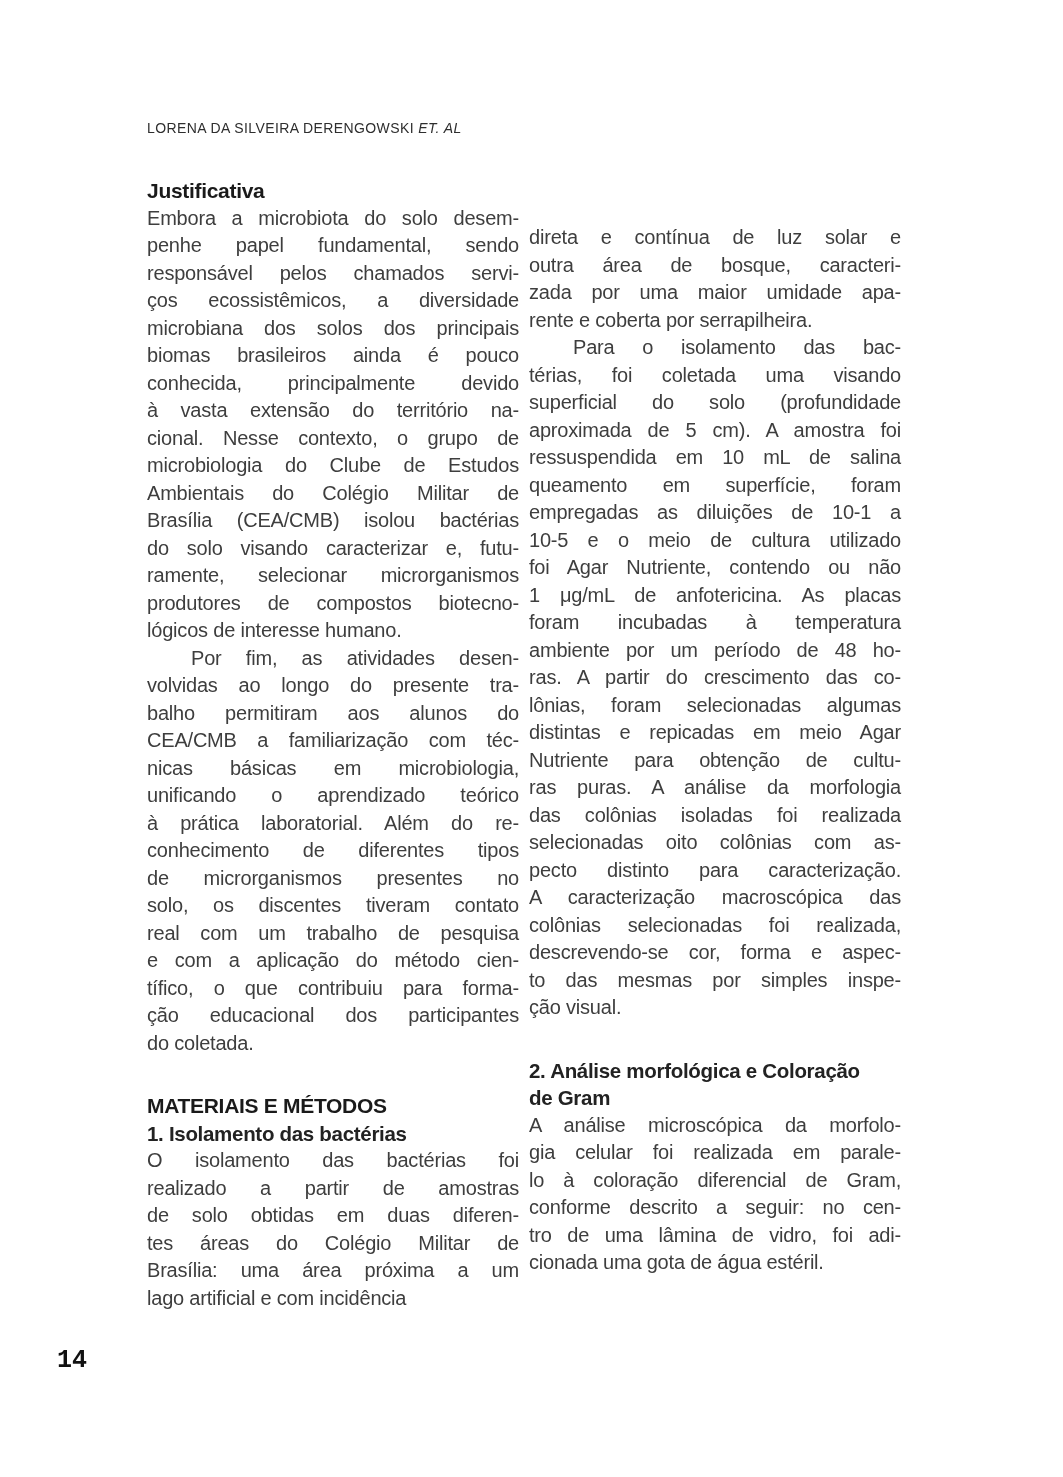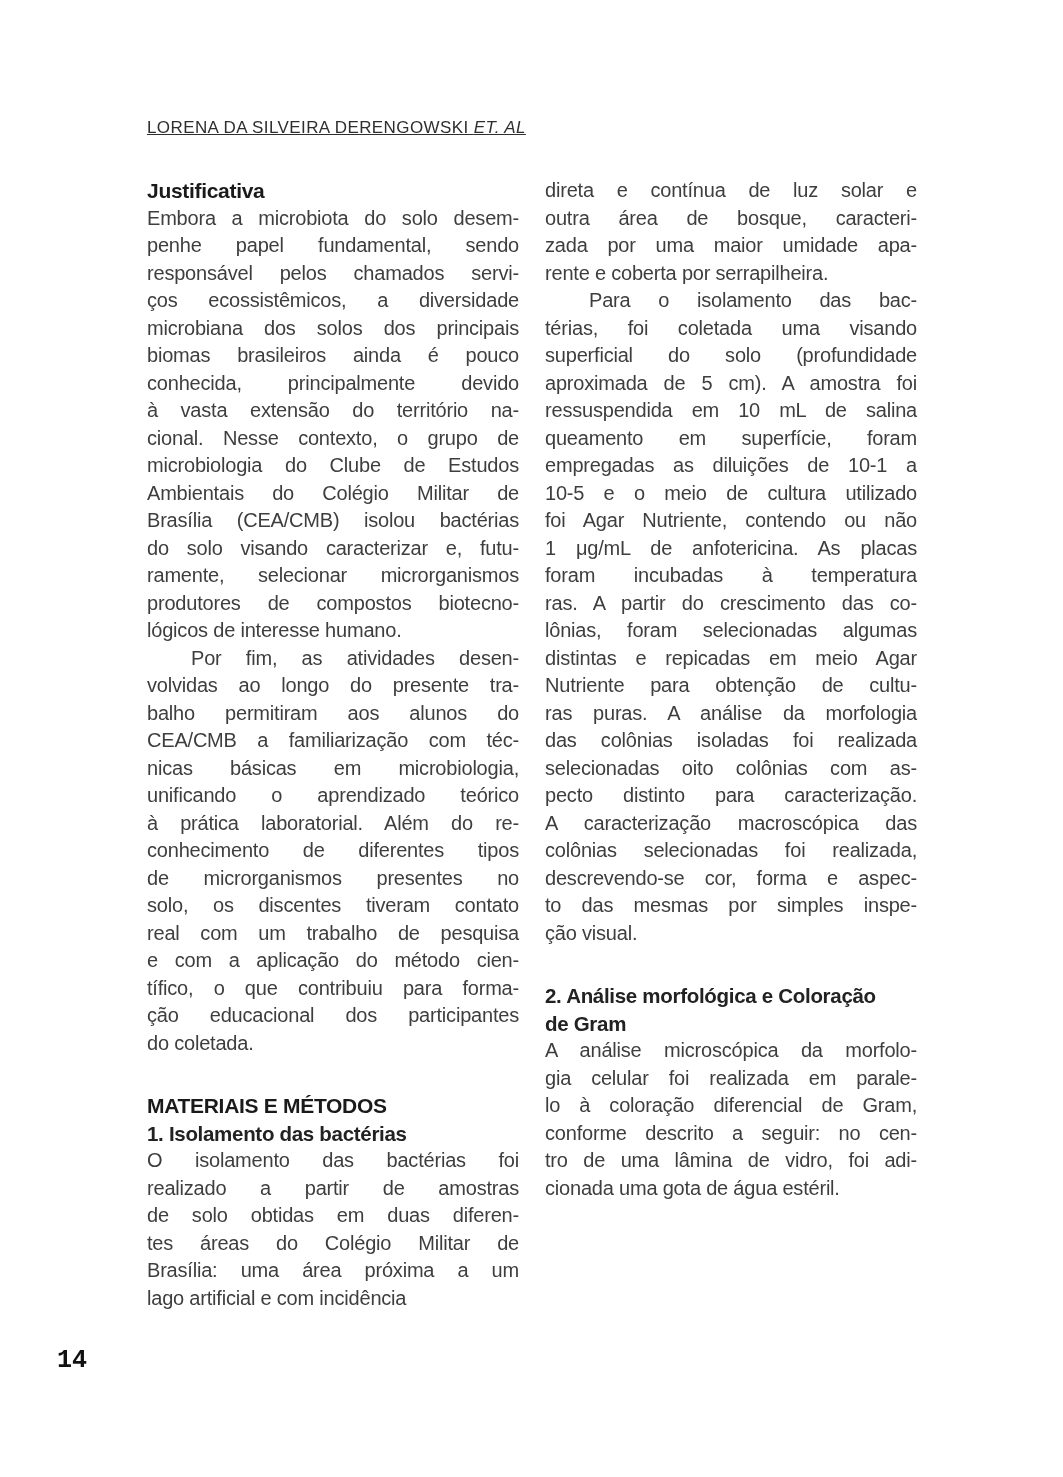--- a/index.html
+++ b/index.html
@@ -8,38 +8,37 @@
     width: 1063px;
     height: 1477px;
     background: #ffffff;
     font-family: "Liberation Sans", sans-serif;
     overflow: hidden;
   }
   .running-header {
     position: absolute;
     left: 147px;
     top: 118px;
-    font-size: 17px;
+    font-size: 14px;
     line-height: 20px;
     letter-spacing: 0.4px;
     color: #2e2e2e;
     white-space: nowrap;
-    text-decoration: underline;
   }
   .running-header .etal { font-style: italic; }
   .col {
     position: absolute;
     top: 177px;
     width: 372px;
     color: #3e3e3e;
     font-size: 20px;
     letter-spacing: -0.2px;
   }
   .col-left  { left: 147px; }
-  .col-right { left: 545px; }
+  .col-right { left: 529px; margin-top: 47px; }
   .line {
     height: 27.5px;
     line-height: 27.5px;
     text-align: justify;
     text-align-last: justify;
   }
   .line.last { text-align-last: left; }
   .line.indent { text-indent: 44px; }
   .h1line, .h2line {
     height: 27.5px;
@@ -138,20 +137,21 @@
         <div class="line">térias, foi coletada uma visando</div>
         <div class="line">superficial do solo (profundidade</div>
         <div class="line">aproximada de 5 cm). A amostra foi</div>
         <div class="line">ressuspendida em 10 mL de salina</div>
         <div class="line">queamento em superfície, foram</div>
         <div class="line">empregadas as diluições de 10-1 a</div>
         <div class="line">10-5 e o meio de cultura utilizado</div>
         <div class="line">foi Agar Nutriente, contendo ou não</div>
         <div class="line">1 μg/mL de anfotericina. As placas</div>
         <div class="line">foram incubadas à temperatura</div>
+        <div class="line">ambiente por um período de 48 ho-</div>
         <div class="line">ras. A partir do crescimento das co-</div>
         <div class="line">lônias, foram selecionadas algumas</div>
         <div class="line">distintas e repicadas em meio Agar</div>
         <div class="line">Nutriente para obtenção de cultu-</div>
         <div class="line">ras puras. A análise da morfologia</div>
         <div class="line">das colônias isoladas foi realizada</div>
         <div class="line">selecionadas oito colônias com as-</div>
         <div class="line">pecto distinto para caracterização.</div>
         <div class="line">A caracterização macroscópica das</div>
         <div class="line">colônias selecionadas foi realizada,</div>

